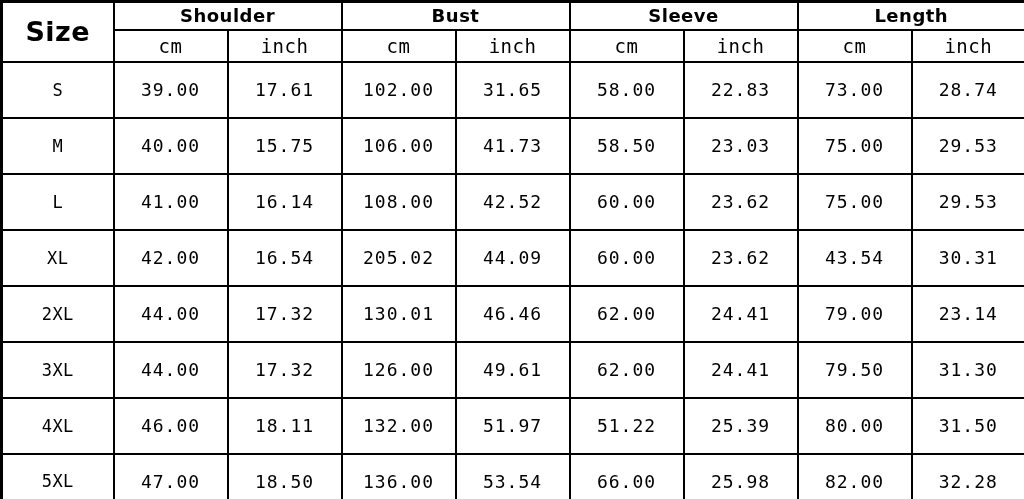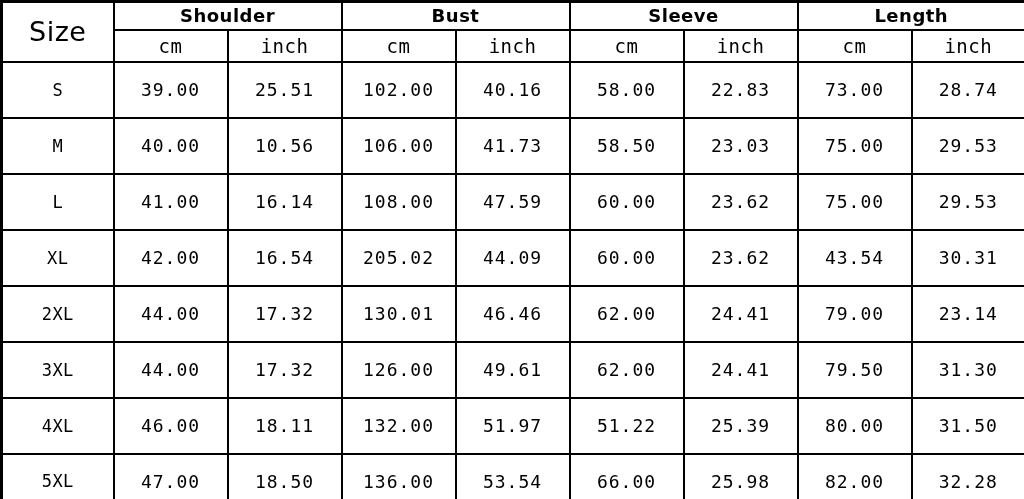--- a/index.html
+++ b/index.html
@@ -44,21 +44,21 @@
     height: 28px;
   }
   .grp-head th {
     font-family: "DejaVu Sans", sans-serif;
     font-weight: bold;
     font-size: 18px;
     letter-spacing: 0.5px;
   }
   th.size-head {
     font-size: 27px;
-    font-weight: normal;
+    font-weight: bold;
   }
   
   .unit-head {
     height: 32px;
   }
   .unit-head td {
     font-family: "DejaVu Sans Mono", monospace;
     font-size: 19px;
     font-weight: normal;
     letter-spacing: 0.5px;
@@ -114,45 +114,45 @@
         <td>cm</td>
         <td>inch</td>
         <td>cm</td>
         <td>inch</td>
       </tr>
     </thead>
     <tbody>
       <tr>
         <td class="size-cell">S</td>
         <td>39.00</td>
-        <td>25.51</td>
+        <td>17.61</td>
         <td>102.00</td>
-        <td>40.16</td>
+        <td>31.65</td>
         <td>58.00</td>
         <td>22.83</td>
         <td>73.00</td>
         <td>28.74</td>
       </tr>
       <tr>
         <td class="size-cell">M</td>
         <td>40.00</td>
-        <td>10.56</td>
+        <td>15.75</td>
         <td>106.00</td>
         <td>41.73</td>
         <td>58.50</td>
         <td>23.03</td>
         <td>75.00</td>
         <td>29.53</td>
       </tr>
       <tr>
         <td class="size-cell">L</td>
         <td>41.00</td>
         <td>16.14</td>
         <td>108.00</td>
-        <td>47.59</td>
+        <td>42.52</td>
         <td>60.00</td>
         <td>23.62</td>
         <td>75.00</td>
         <td>29.53</td>
       </tr>
       <tr>
         <td class="size-cell">XL</td>
         <td>42.00</td>
         <td>16.54</td>
         <td>205.02</td>

